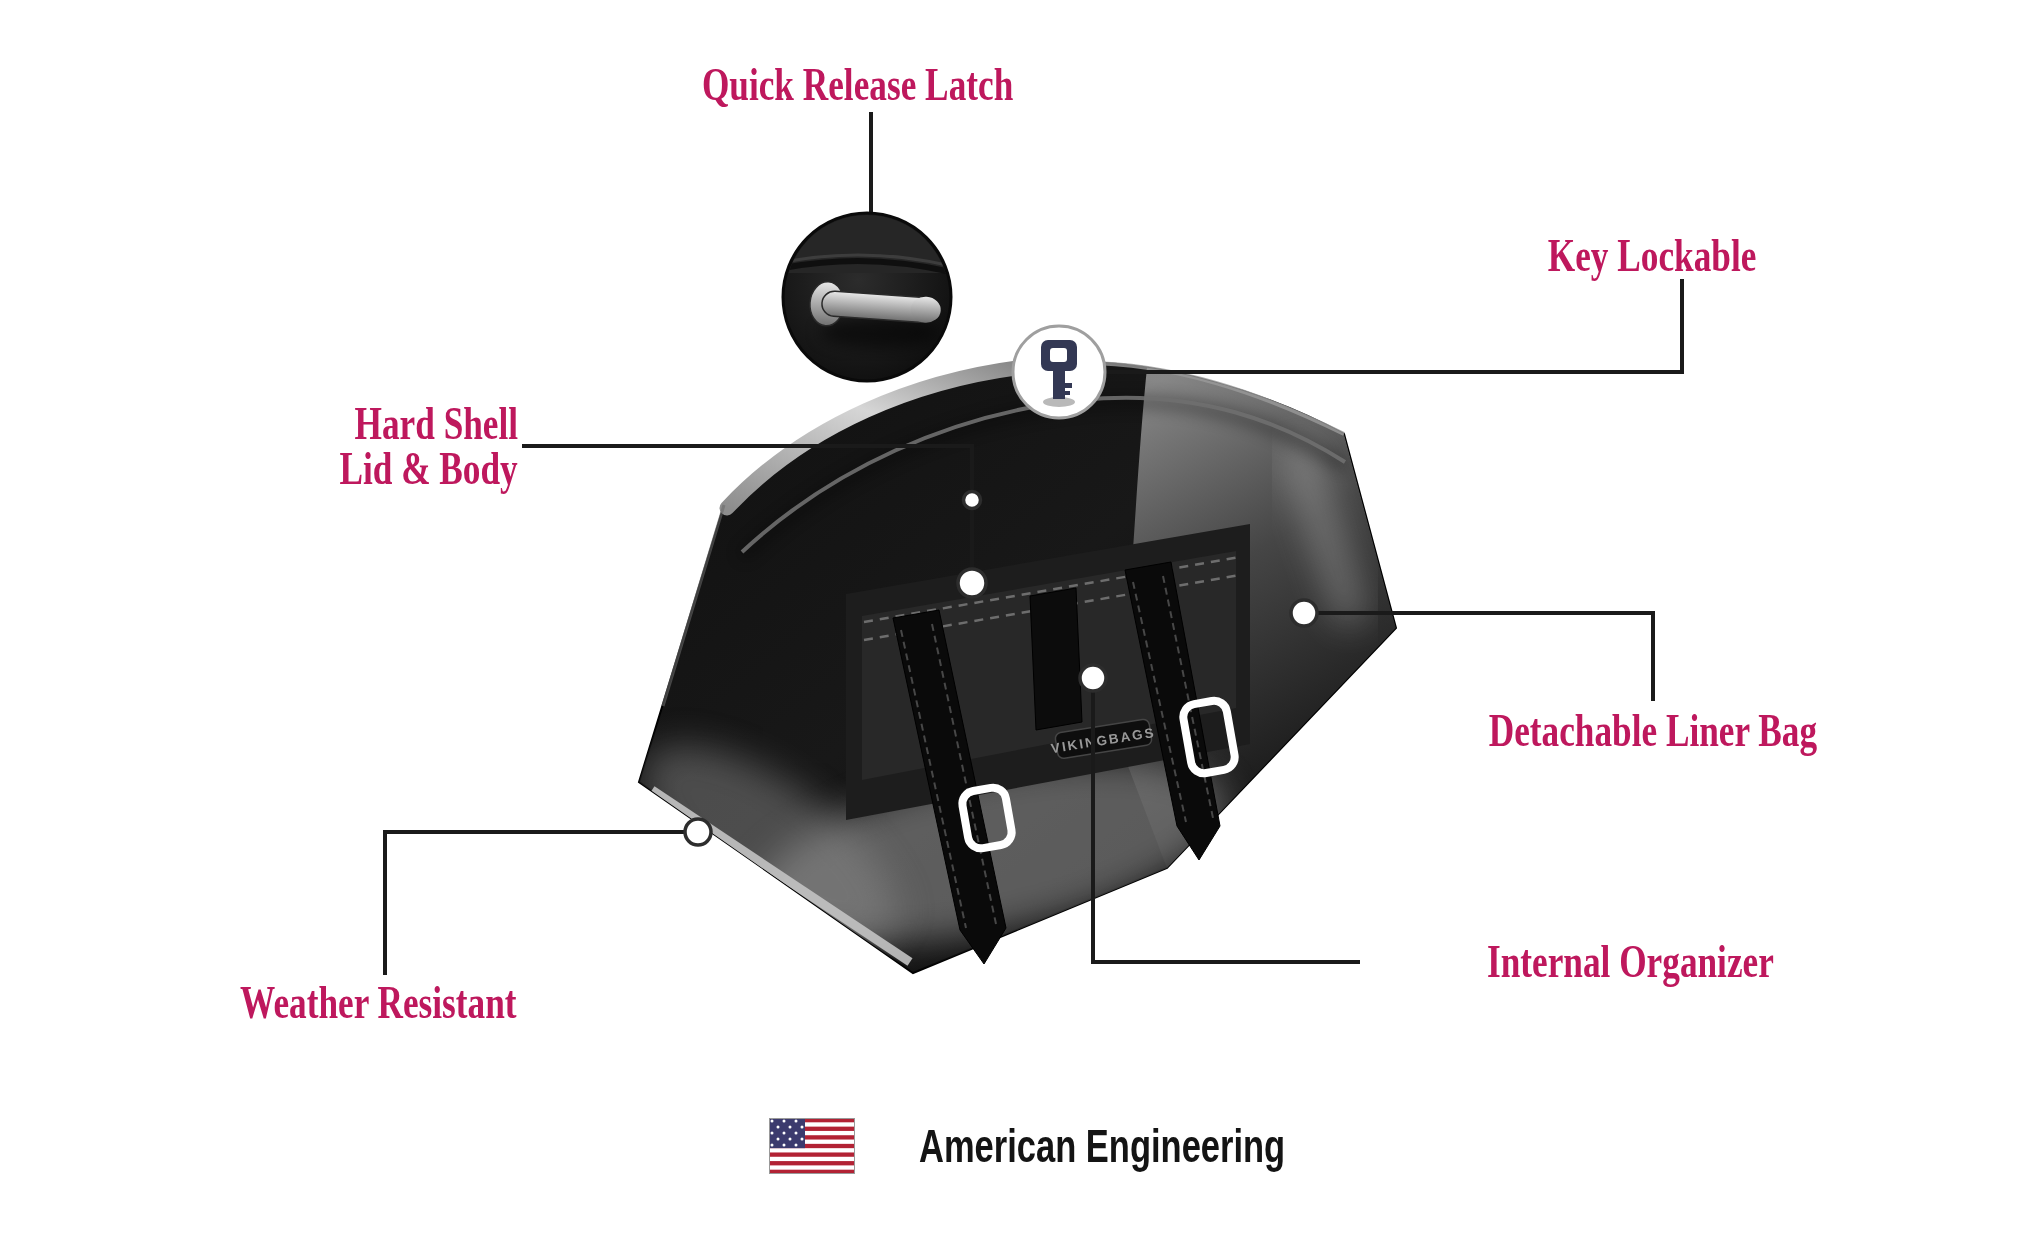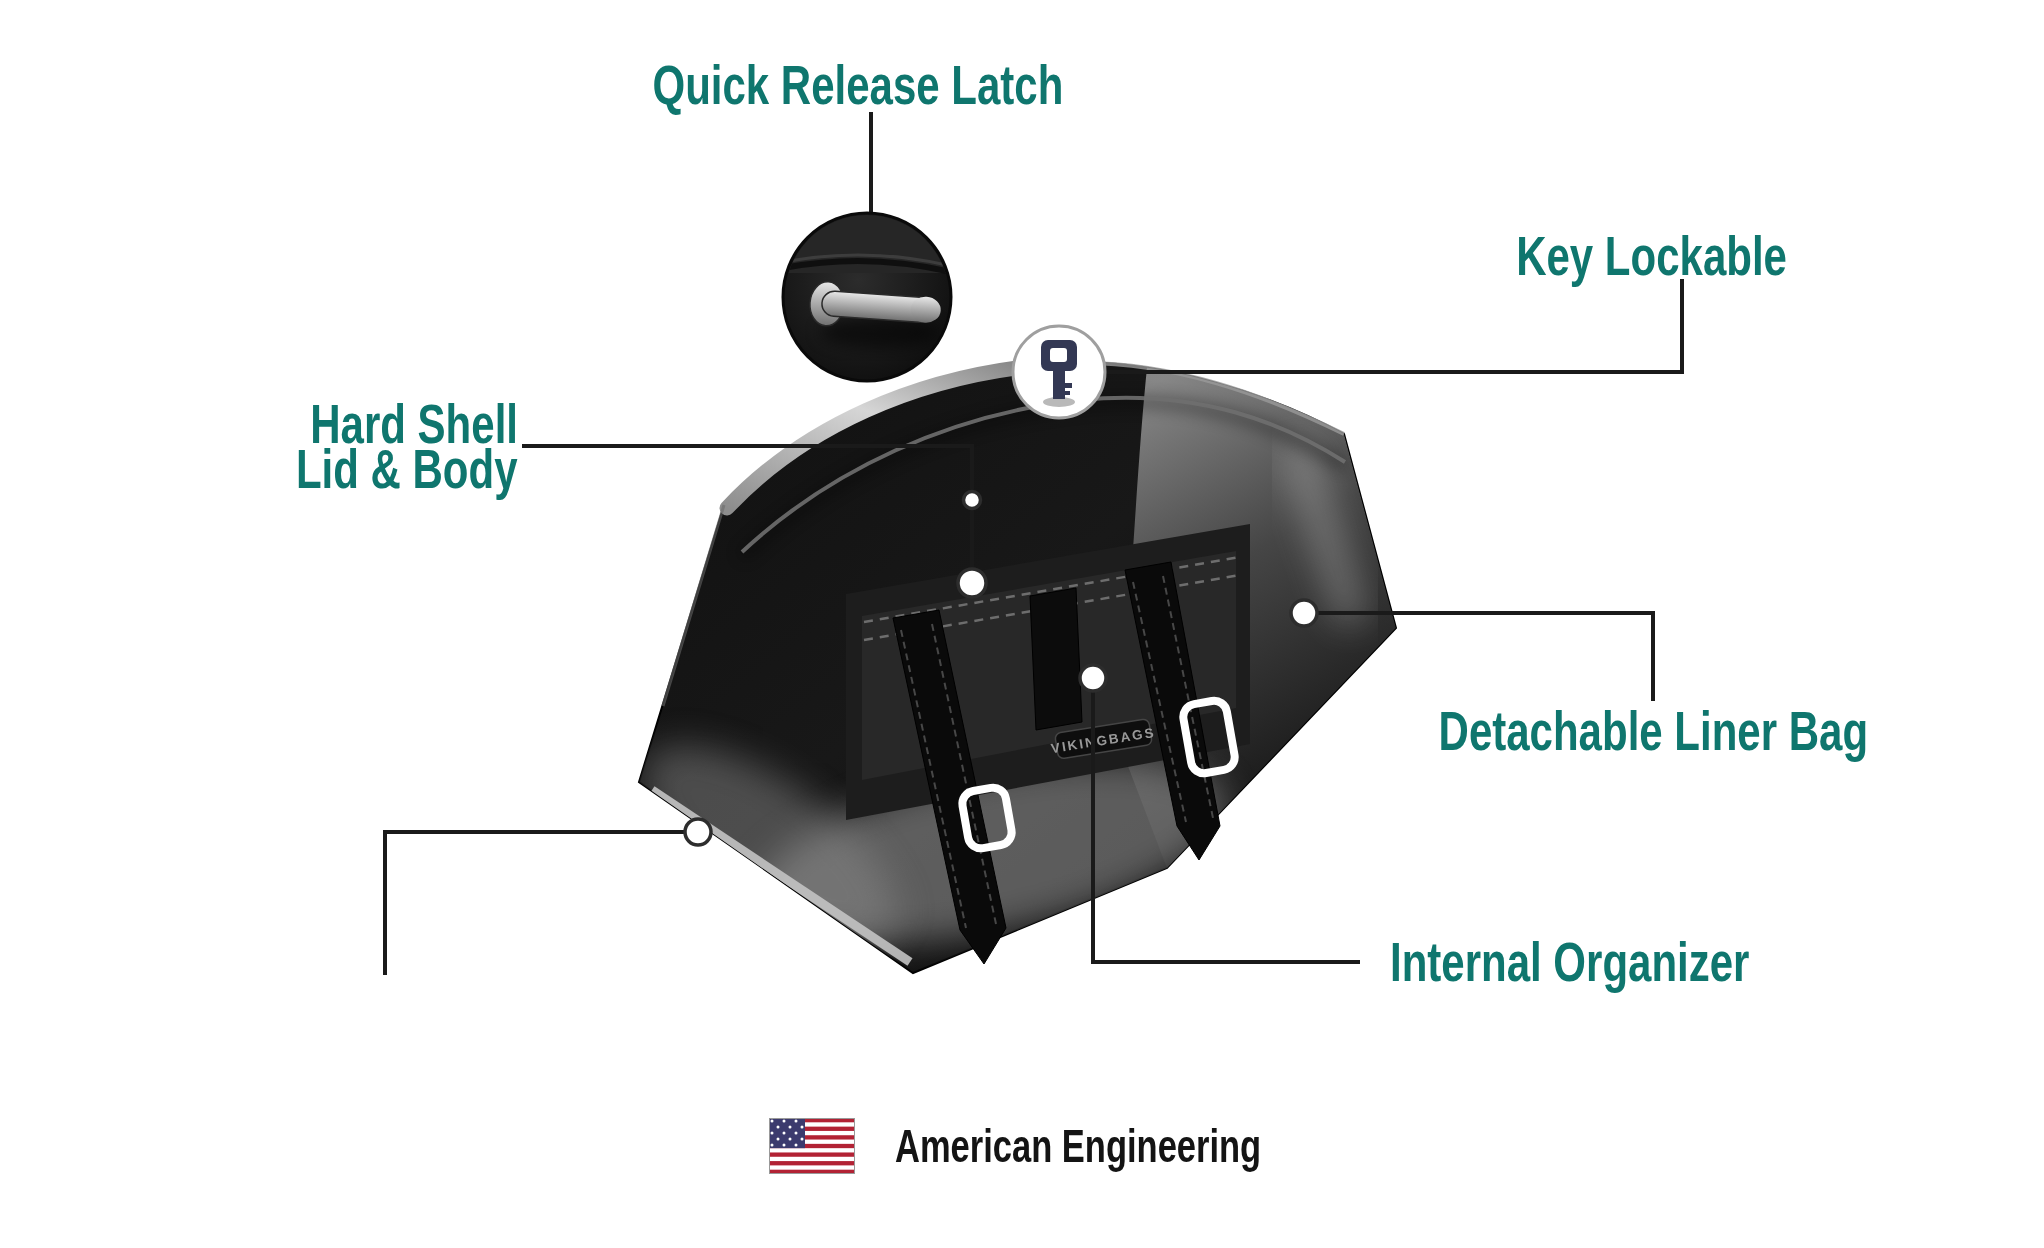--- a/index.html
+++ b/index.html
@@ -1,27 +1,27 @@
 <!DOCTYPE html>
 <html><head>
 <meta charset="utf-8">
 <style>
   html,body{margin:0;padding:0;background:#fff;}
   .canvas{position:relative;width:2044px;height:1248px;background:#fff;overflow:hidden;
           font-family:"Liberation Sans",sans-serif;}
   .art{position:absolute;left:0;top:0;}
-  .label{position:absolute;font-weight:700;font-size:56px;line-height:45px;color:#0f766e;white-space:nowrap;}
+  .label{position:absolute;font-weight:700;font-size:47px;line-height:45px;color:#be185d;white-space:nowrap;font-family:Liberation Serif, serif;}
   .label.center{text-align:center;}
   .label.right{text-align:right;}
   .label.left{text-align:right;}
   .tx{display:inline-block;transform:scaleX(.75);}
   .tx-c{transform-origin:50% 50%;}
   .tx-r{transform-origin:100% 50%;}
   .tx-l{transform-origin:0% 50%;}
-  .ae-row{position:absolute;left:769px;top:1118px;display:flex;align-items:center;gap:40px;}
+  .ae-row{position:absolute;left:769px;top:1118px;display:flex;align-items:center;gap:64px;}
   .ae-row .label-text{font-weight:700;font-size:46px;color:#141414;white-space:nowrap;}
 </style>
 </head>
 <body>
 
 <div class="canvas">
 
   <svg class="art" width="2044" height="1248" viewBox="0 0 2044 1248">
     <defs>
       <linearGradient id="gBody" x1="0%" y1="0%" x2="100%" y2="100%">
@@ -167,20 +167,23 @@
 
   <div class="label center" style="left:1353px;top:708px;width:600px">
     <span class="tx tx-c">Detachable Liner Bag</span>
   </div>
 
   <div class="label right" style="left:118px;top:401px;width:400px">
     <span class="tx tx-r">Hard Shell</span><br>
     <span class="tx tx-r">Lid &amp; Body</span>
   </div>
 
+  <div class="label center" style="left:78px;top:980px;width:600px">
+    <span class="tx tx-c">Weather Resistant</span>
+  </div>
 
   <div class="label left" style="left:1369px;top:939px;width:500px">
     <span class="tx tx-l">Internal Organizer</span>
   </div>
 
   <div class="ae-row">
     <svg width="86" height="56" viewBox="0 0 86 56">
       <rect width="86" height="56" fill="#ffffff"></rect>
       <g fill="#B22234">
         <rect y="0" width="86" height="4.31"></rect>

